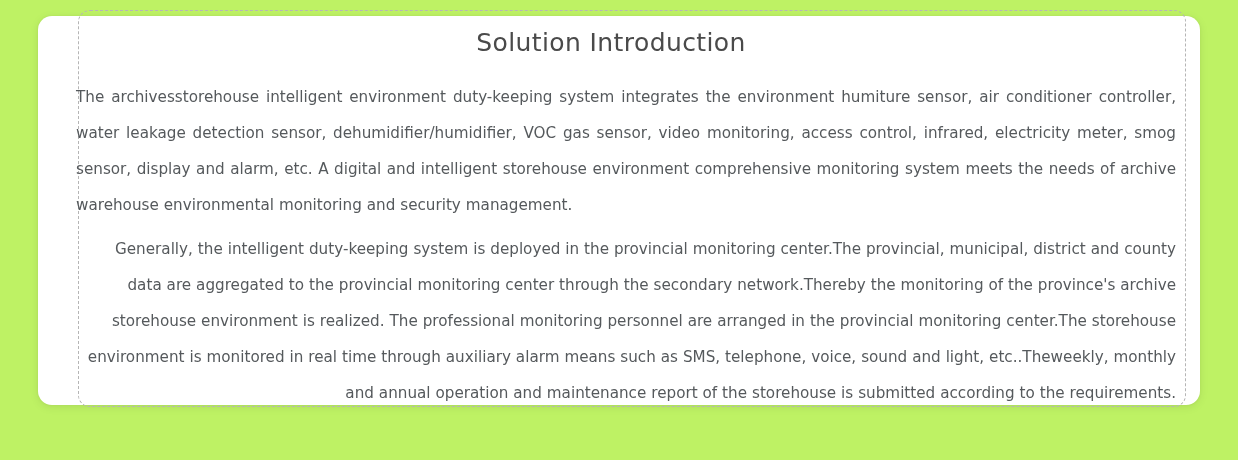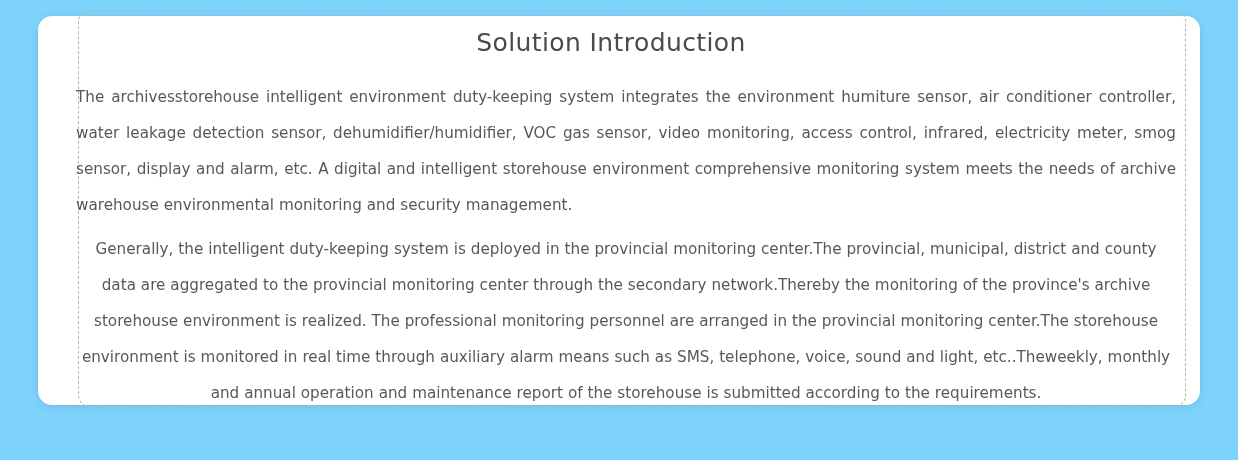--- a/index.html
+++ b/index.html
@@ -15,21 +15,21 @@
     font-family: "DejaVu Sans", "Liberation Sans", sans-serif;
     -webkit-font-smoothing: antialiased;
   }
 
   #stage {
     position: absolute;
     left: 0;
     top: 0;
     width: 1238px;
     height: 460px;
-    background: #7dd3fc;
+    background: #bef264;
   }
 
   
   .card {
     position: absolute;
     left: 38px;
     top: 16px;
     width: 1162px;
     height: 389px;
     background: #ffffff;
@@ -85,21 +85,21 @@
     text-align: justify;
     text-justify: inter-word;
     margin: 8px;
     width: 1100px;
     word-spacing: 0.1px;
   }
   .para + .para {
     margin-top: 0;
   }
   .para.last-line-natural {
-    text-align: center;
+    text-align: right;
   }
 </style>
 </head>
 <body>
 
 <div id="stage">
 
   <div class="card"></div>
 
   <div class="dashed-frame"></div>

